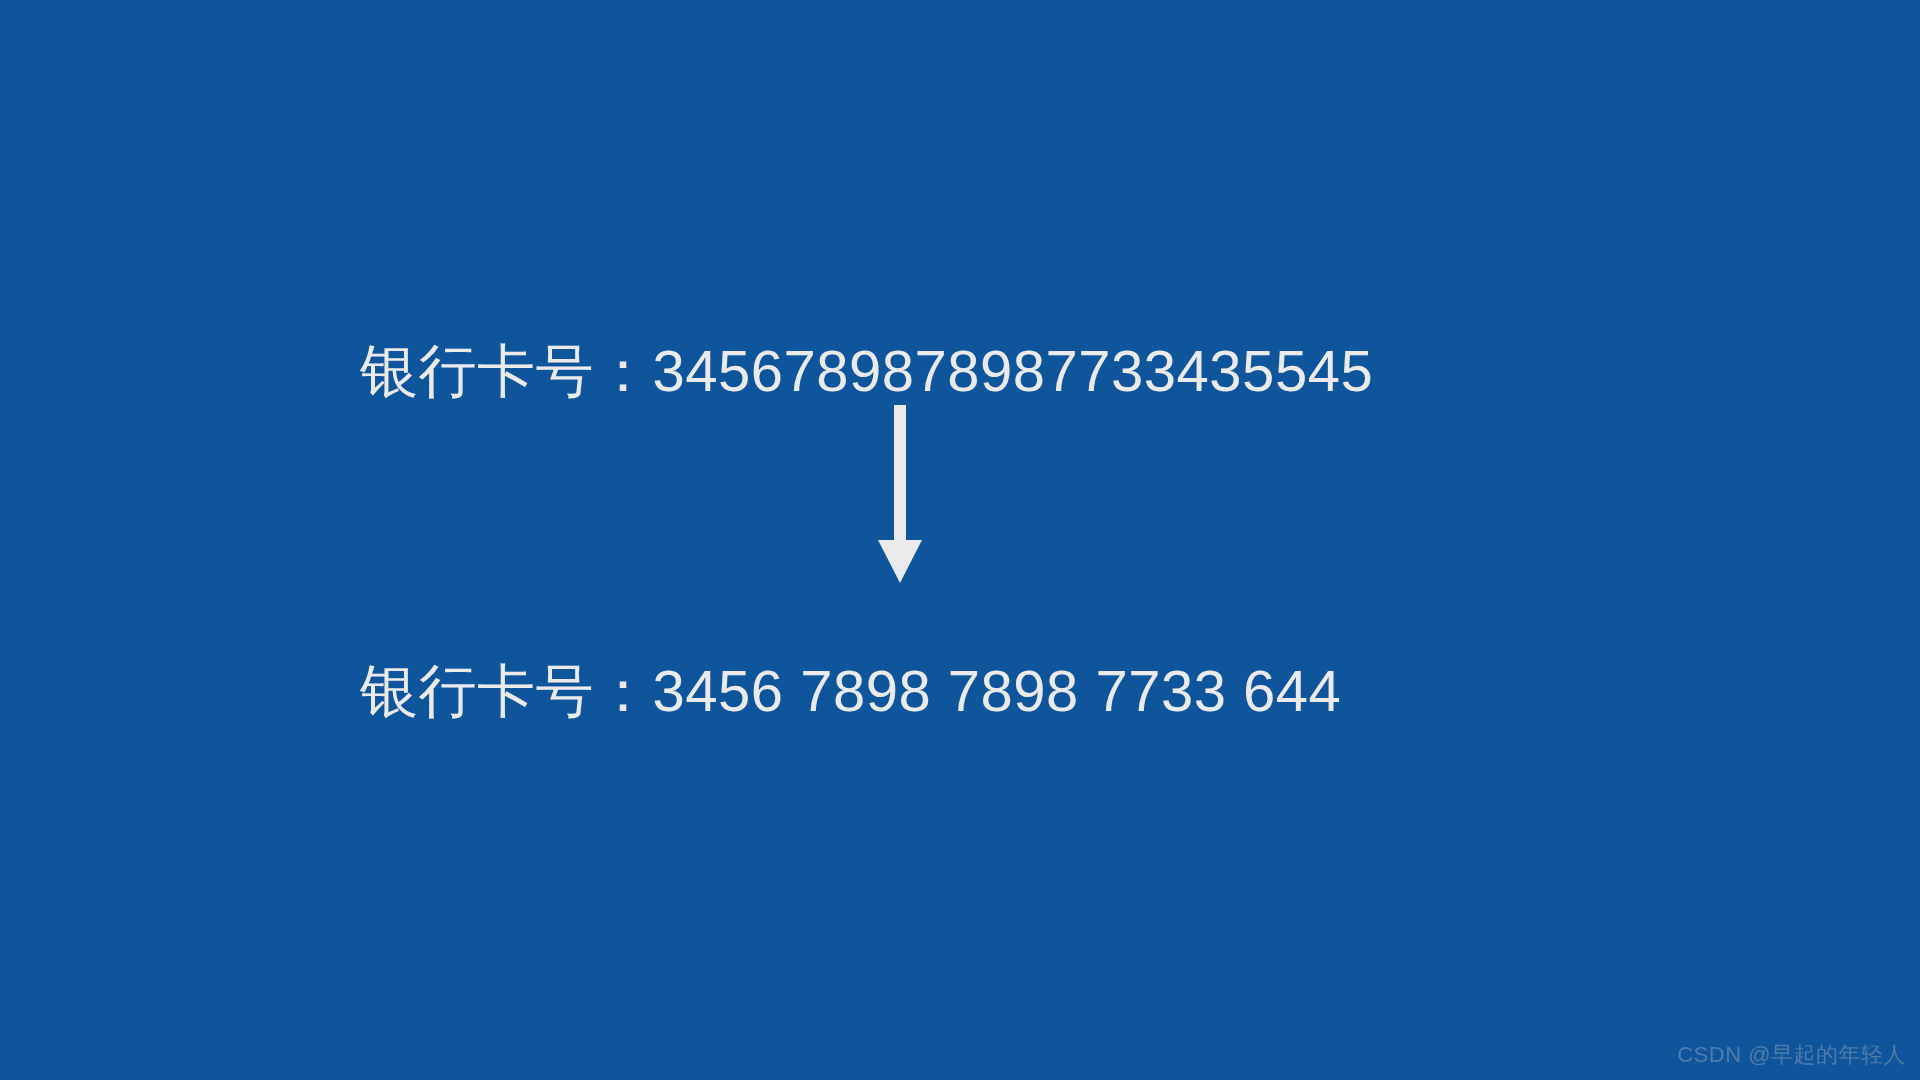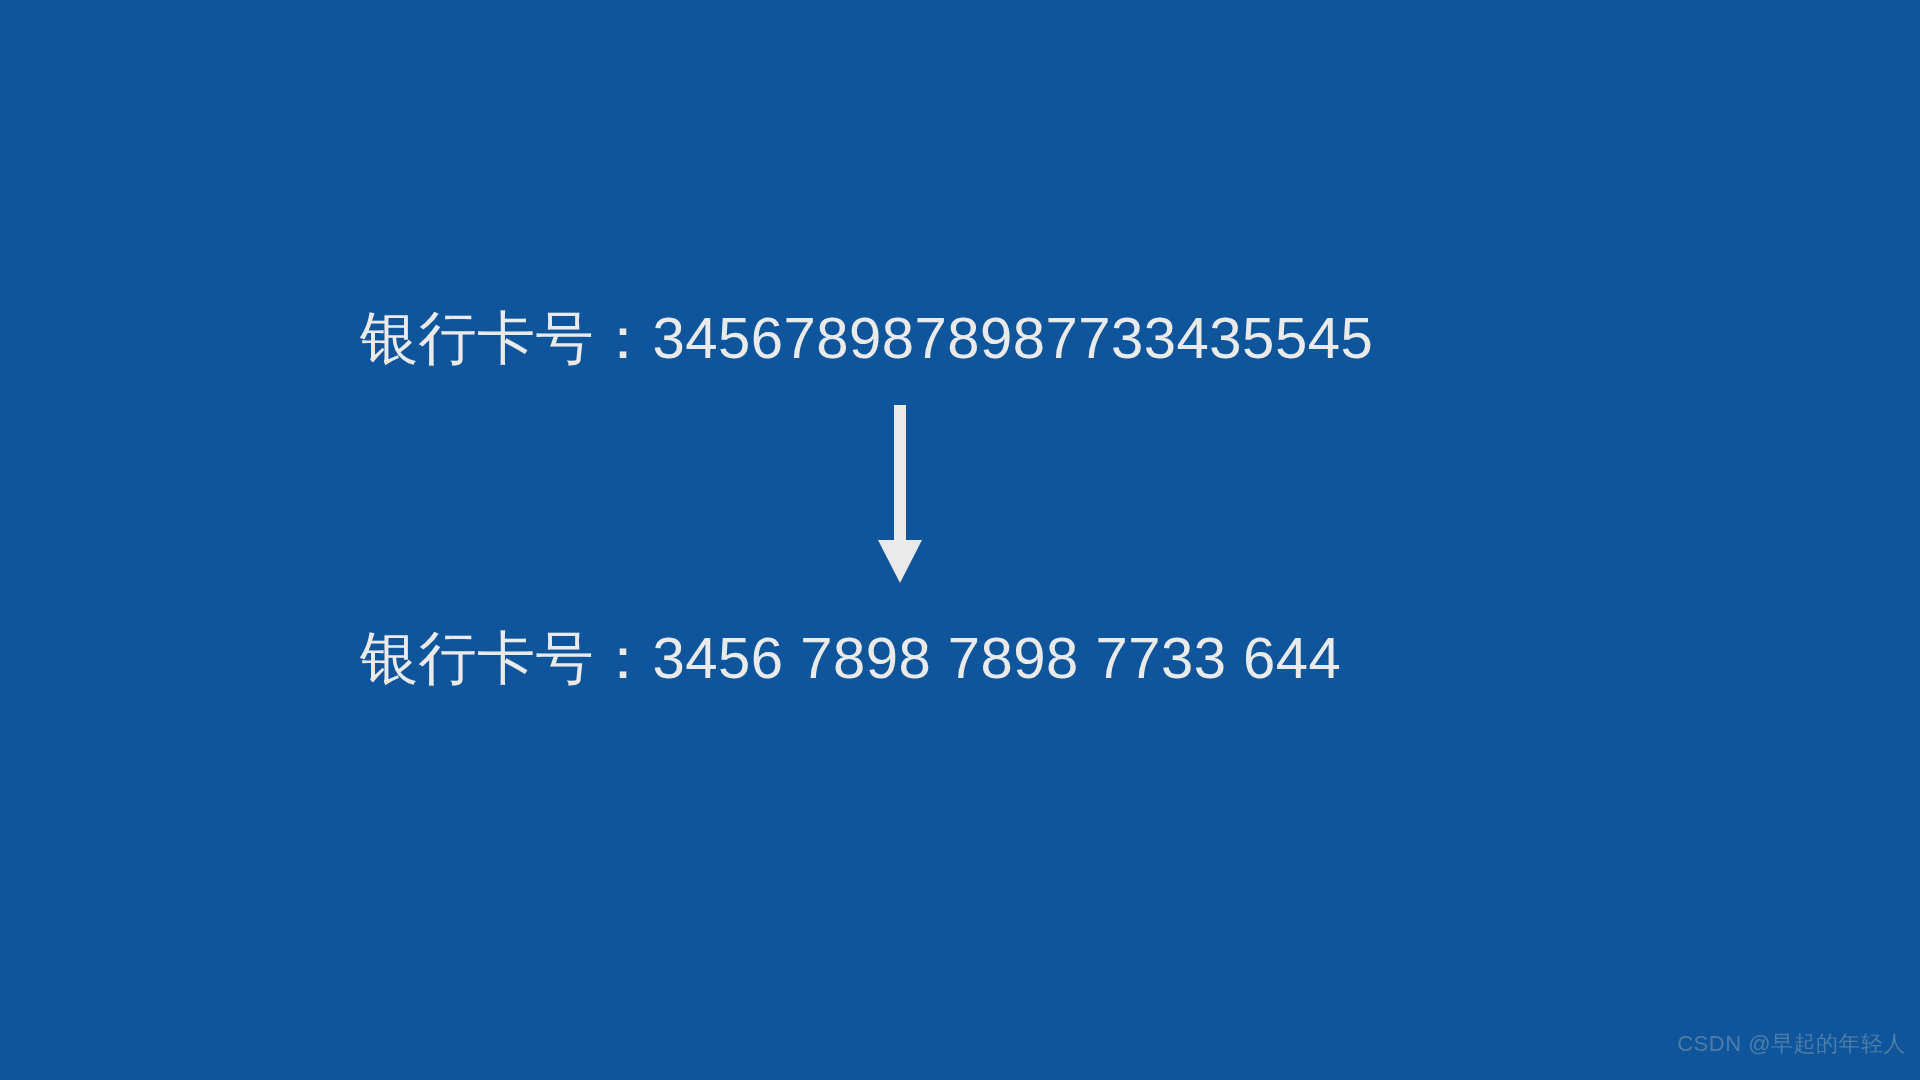--- a/index.html
+++ b/index.html
@@ -17,20 +17,21 @@
       position: absolute;
       inset: 0;
     }
     .line {
       position: absolute;
       color: #eaeaea;
       font-size: 58px;
       font-weight: 400;
       white-space: nowrap;
       letter-spacing: 0.5px;
+      margin-top: 33px;
     }
     .line-top {
       left: 360px;
       top: 300px;
     }
     .line-bottom {
       left: 360px;
       top: 620px;
     }
     .arrow-wrap {
@@ -44,21 +45,21 @@
       justify-content: center;
     }
     .arrow-wrap svg {
       width: 60px;
       height: 180px;
       display: block;
     }
     .watermark {
       position: absolute;
       right: 14px;
-      bottom: 21px;
+      bottom: 10px;
       color: #6a8db0;
       font-size: 22px;
       letter-spacing: 0.5px;
       opacity: 0.7;
     }
   </style>
 </head>
 <body>
 
 <div class="canvas">

